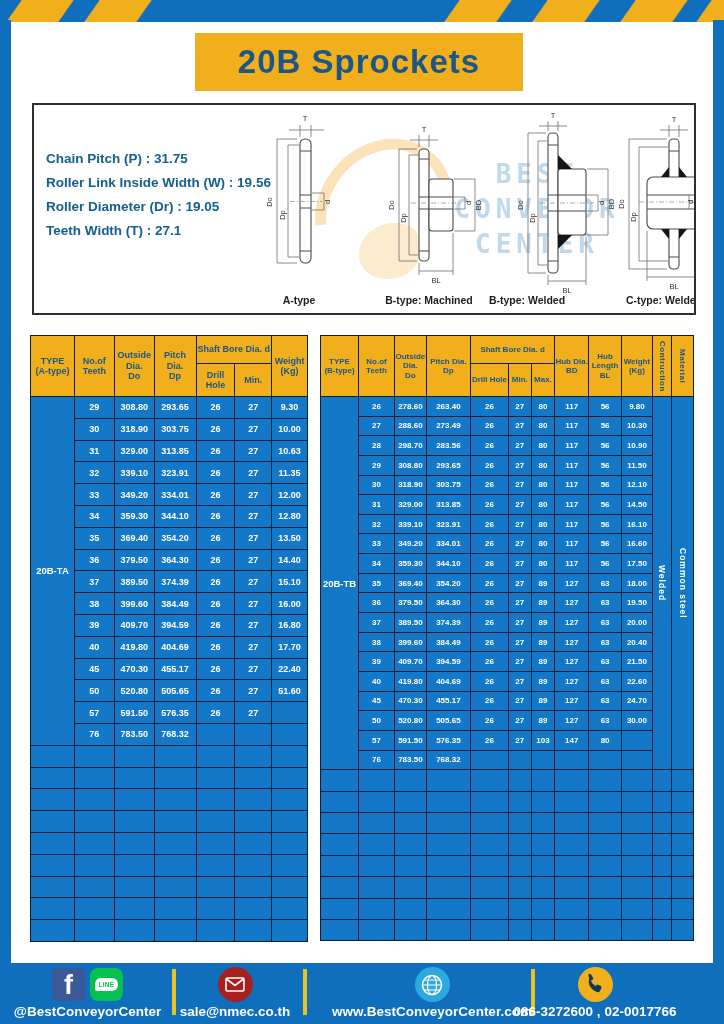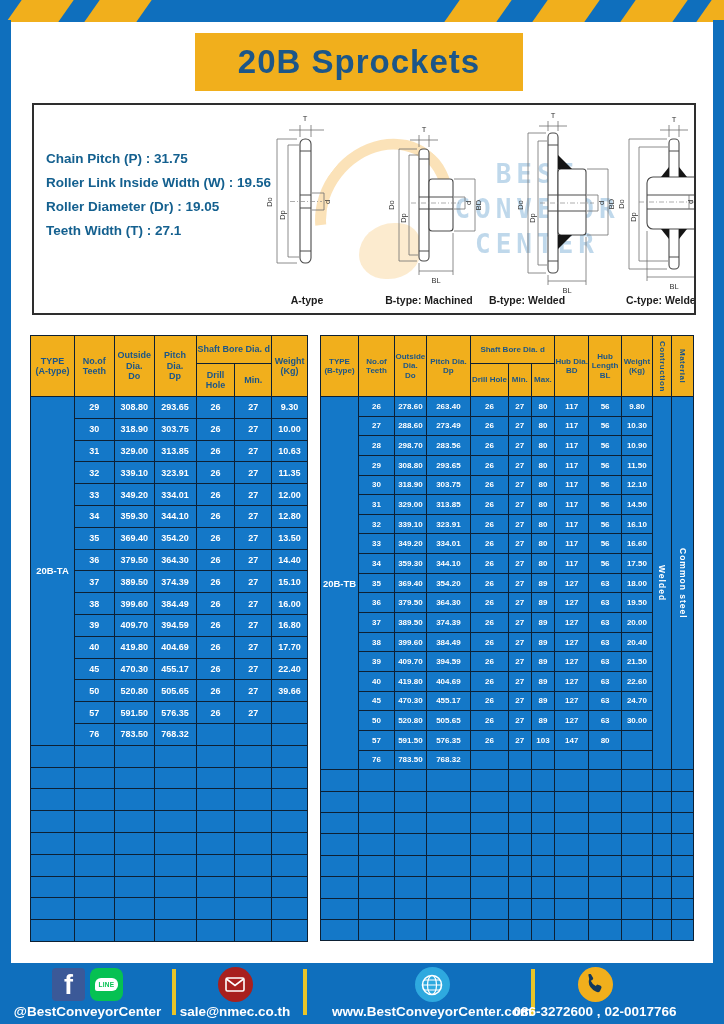--- a/index.html
+++ b/index.html
@@ -191,21 +191,21 @@
       </g>
     </svg>
 
     <div class="specs">
       <div>Chain Pitch (P) : 31.75</div>
       <div>Roller Link Inside Width (W) : 19.56</div>
       <div>Roller Diameter (Dr) : 19.05</div>
       <div>Teeth Width (T) : 27.1</div>
     </div>
 
-    <div class="dtype-label" style="left:273px">A-type</div>
+    <div class="dtype-label" style="left:265px">A-type</div>
     <div class="dtype-label" style="left:395px">B-type: Machined</div>
     <div class="dtype-label" style="left:493px">B-type: Welded</div>
     <div class="dtype-label" style="left:630px">C-type: Welded</div>
   </div>
 
   <table class="tbl left">
     <colgroup>
       <col style="width:43px">
         <col style="width:39px">
         <col style="width:39px">
@@ -339,21 +339,21 @@
           <td>26</td>
           <td>27</td>
           <td>22.40</td>
         </tr>
         <tr style="height: 21.8px;">
           <td>50</td>
           <td>520.80</td>
           <td>505.65</td>
           <td>26</td>
           <td>27</td>
-          <td>39.66</td>
+          <td>51.60</td>
         </tr>
         <tr style="height: 21.8px;">
           <td>57</td>
           <td>591.50</td>
           <td>576.35</td>
           <td>26</td>
           <td>27</td>
           <td></td>
         </tr>
         <tr style="height: 21.8px;">

